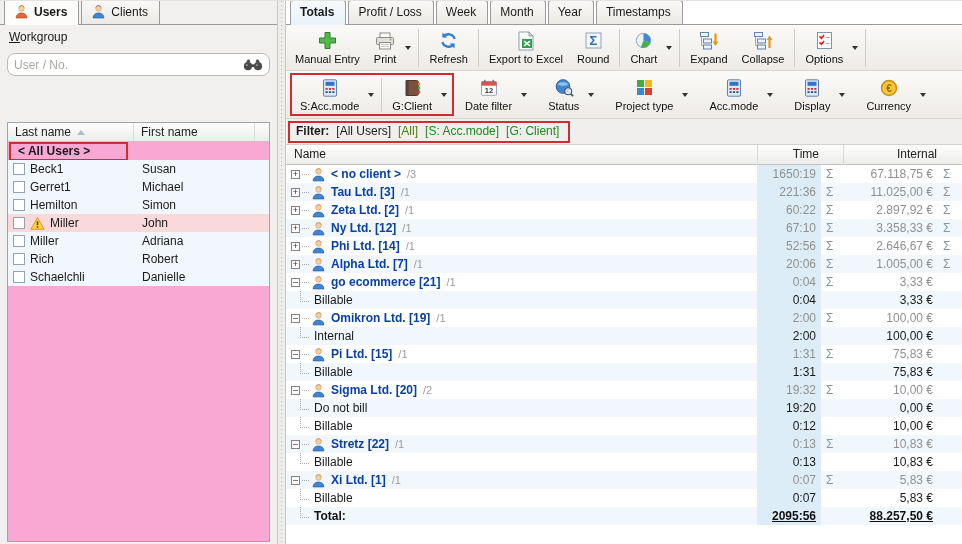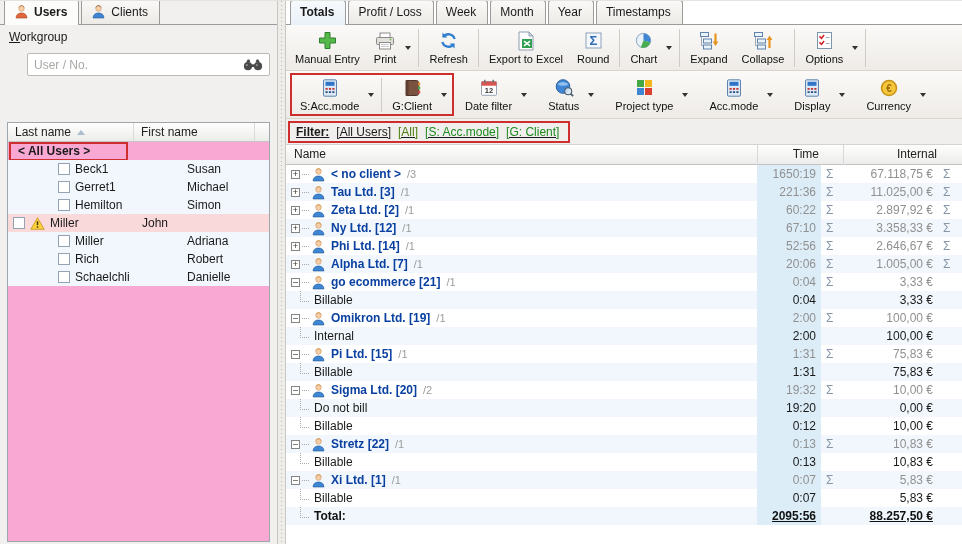--- a/index.html
+++ b/index.html
@@ -19,31 +19,31 @@
   .right .tab.active{ background:linear-gradient(#F7FAFD,#E9F1F8); }
   
   .left{ width:278px; flex:none; display:flex; flex-direction:column; background:#F1F0EE; border-right:1px solid #C9C6C2; }
   .left-body{ flex:1; display:flex; flex-direction:column; padding:4px 7px 2px 7px; overflow:hidden; }
   .wg-label{ margin:1px 0 3px 2px; color:#1A1A1A; }
   .wg-label::first-letter{ text-decoration:underline; }
   .combo{ height:23px; border:1px solid #8FA4B8; border-radius:2px; background:#FFF; display:flex; align-items:center; padding:0 2px 0 5px; gap:5px; }
   .combo-text{ flex:1; }
   .combo-btn{ width:17px; height:17px; border:1px solid #C4C1BC; border-radius:2px; background:linear-gradient(#FDFDFC,#E8E5E1); display:flex; align-items:center; justify-content:center; }
   .tri-down{ width:0; height:0; border:3.5px solid transparent; border-top:4.5px solid #333; margin-top:4px; }
-  .searchbox{ margin-top:6px; height:23px; border:1px solid #BDBAB5; border-radius:2px; background:#FFF; display:flex; align-items:center; padding:0 6px 0 6px; gap:4px;margin-left:20px; }
+  .searchbox{ margin-top:6px; height:23px; border:1px solid #BDBAB5; border-radius:8px; background:#FFF; display:flex; align-items:center; padding:0 6px 0 6px; gap:4px; }
   .searchbox input{ flex:1; border:none; outline:none; font:12px "Liberation Sans",sans-serif; color:#333; background:transparent; }
   .searchbox input::placeholder{ color:#ABA8A3; }
   .userlist{ margin-top:46px; flex:1; border:1px solid #9FA7AE; background:#f9a8d4; display:flex; flex-direction:column; overflow:hidden; }
   .ul-header{ height:19px; flex:none; display:grid; grid-template-columns:126px 1fr 14px; align-items:center;
               background:linear-gradient(#FEFEFE,#ECECEA); border-bottom:1px solid #C6C6C6; color:#222; }
   .ul-header .hcell{ padding-left:7px; height:100%; line-height:18px; border-right:1px solid #DADada; display:flex; align-items:center; gap:6px; }
   .ul-header .hcell:last-child{ border-right:none; }
   .sort-up{ width:0; height:0; border:4px solid transparent; border-bottom:5px solid #AABDCF; margin-bottom:3px; }
   .urow{ height:18px; display:grid; grid-template-columns:126px 1fr; align-items:center; position:relative; }
-  .urow.alt{ background:#F1F7FC;padding-left:45px; }
+  .urow.alt{ background:#F1F7FC; }
   .urow.warnrow{ background:#F9D9D9; }
   .ucell-last{ display:flex; align-items:center; padding-left:5px; gap:5px; overflow:hidden; white-space:nowrap; }
   .ucell-first{ padding-left:8px; white-space:nowrap; }
   .chk{ width:12px; height:12px; border:1px solid #94A3B3; background:#FFF; flex:none; }
   .allusers{ font-weight:bold; padding-left:5px; }
   .rowbox{ position:absolute; left:1px; top:0; width:119px; height:19px; border:2px solid #CF2E2E; pointer-events:none; }
   
   .splitter{ width:8px; flex:none; background:#EEEDEA; border-right:1px solid #C9C6C2;
              background-image:repeating-linear-gradient(to bottom,#B9B6B1 0 1px, transparent 1px 4px);
              background-size:1px 100%; background-position:3px 0; background-repeat:no-repeat; }
@@ -54,21 +54,21 @@
   .toolbar.t2{ height:48px; padding:1px 2px; }
   .tbtn{ display:flex; align-items:center; padding:2px 4px; gap:2px; cursor:default; }
   .tbtn .stack{ display:flex; flex-direction:column; align-items:center; gap:2px; padding:0 3px; }
   .tbtn .icon{ height:20px; display:flex; align-items:center; }
   .tbtn .lbl{ font-size:11px; color:#111; white-space:nowrap; }
   .vsep{ width:1px; height:38px; background:#CFCBC5; margin:0 3px; flex:none; }
   .vsep.small{ height:34px; }
   .redgroup{ display:flex; align-items:center; border:2px solid #CF2E2E; align-self:stretch; margin:1px 4px 1px 2px; padding:0 1px; }
   
   .filterbar{ height:26px; flex:none; background:#F0EFED; border-bottom:1px solid #D5D2CD; display:flex; align-items:center; padding-left:2px; }
-  .filterbox{ border:2px solid #CF2E2E; display:flex; align-items:flex-end; gap:7px; padding:1px 9px 2px 6px; height:22px; white-space:nowrap;text-decoration:underline; }
+  .filterbox{ border:2px solid #CF2E2E; display:flex; align-items:flex-start; gap:7px; padding:1px 9px 2px 6px; height:22px; white-space:nowrap; }
   .filterbox .flabel{ font-weight:bold; }
   
   .thead{ height:20px; flex:none; display:grid; grid-template-columns:1fr 64px 22px 92px 27px;
           background:linear-gradient(#FEFEFE,#ECECEA); border-bottom:1px solid #C2C2C2; align-items:stretch; color:#222; }
   .th{ line-height:18px; }
   .th-name{ grid-column:1; padding-left:8px; }
   .th-time{ grid-column:2/4; text-align:right; padding-right:24px; border-left:1px solid #D8D8D8; }
   .th-internal{ grid-column:4/6; text-align:right; padding-right:25px; border-left:1px solid #D8D8D8; }
   .tbody{ flex:1; background:#FFF; overflow:hidden; }
   .trow{ height:18px; display:grid; grid-template-columns:1fr 64px 22px 92px 27px; align-items:center; }

